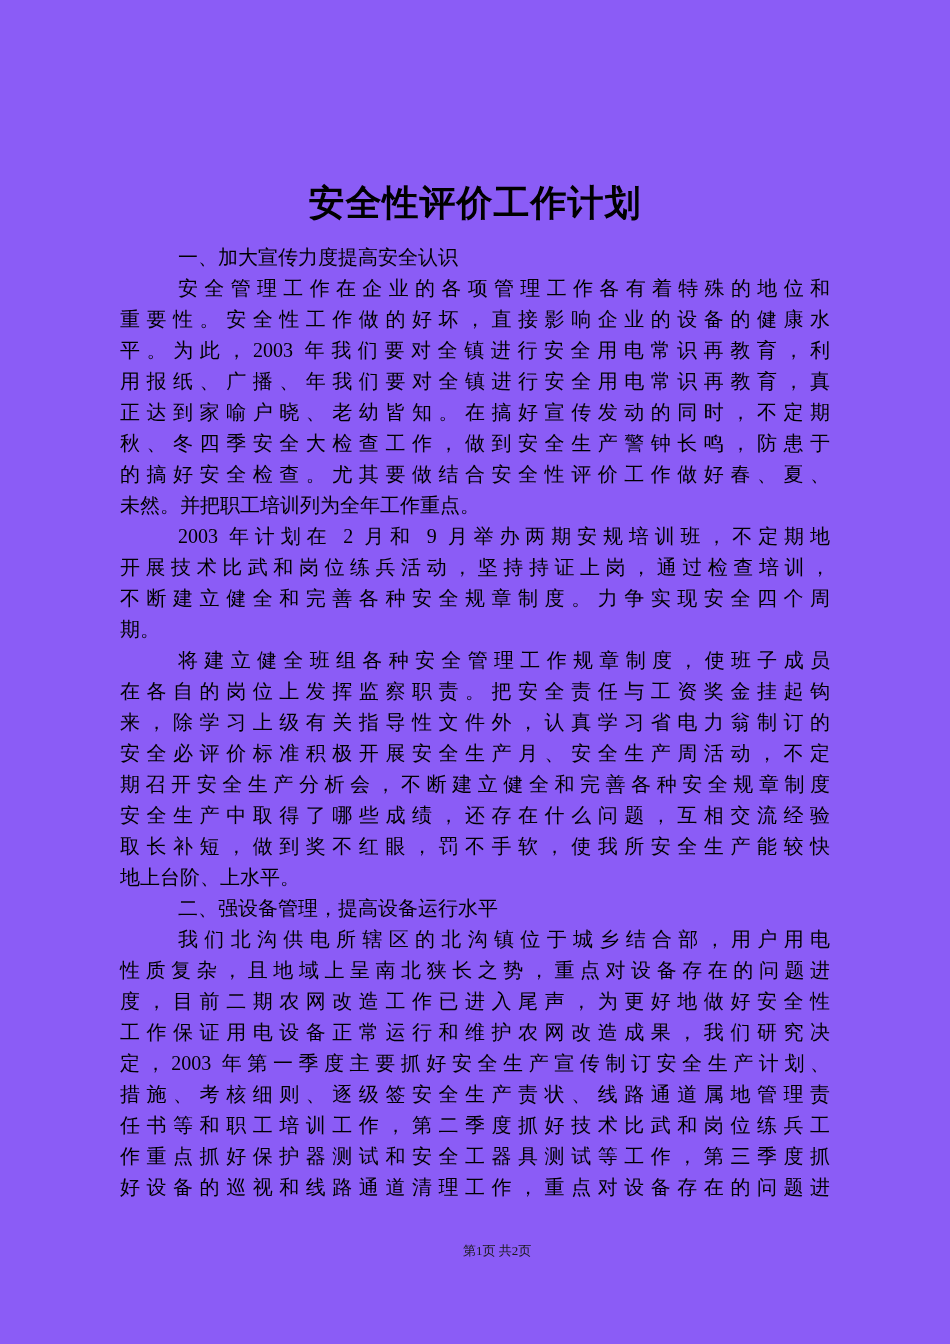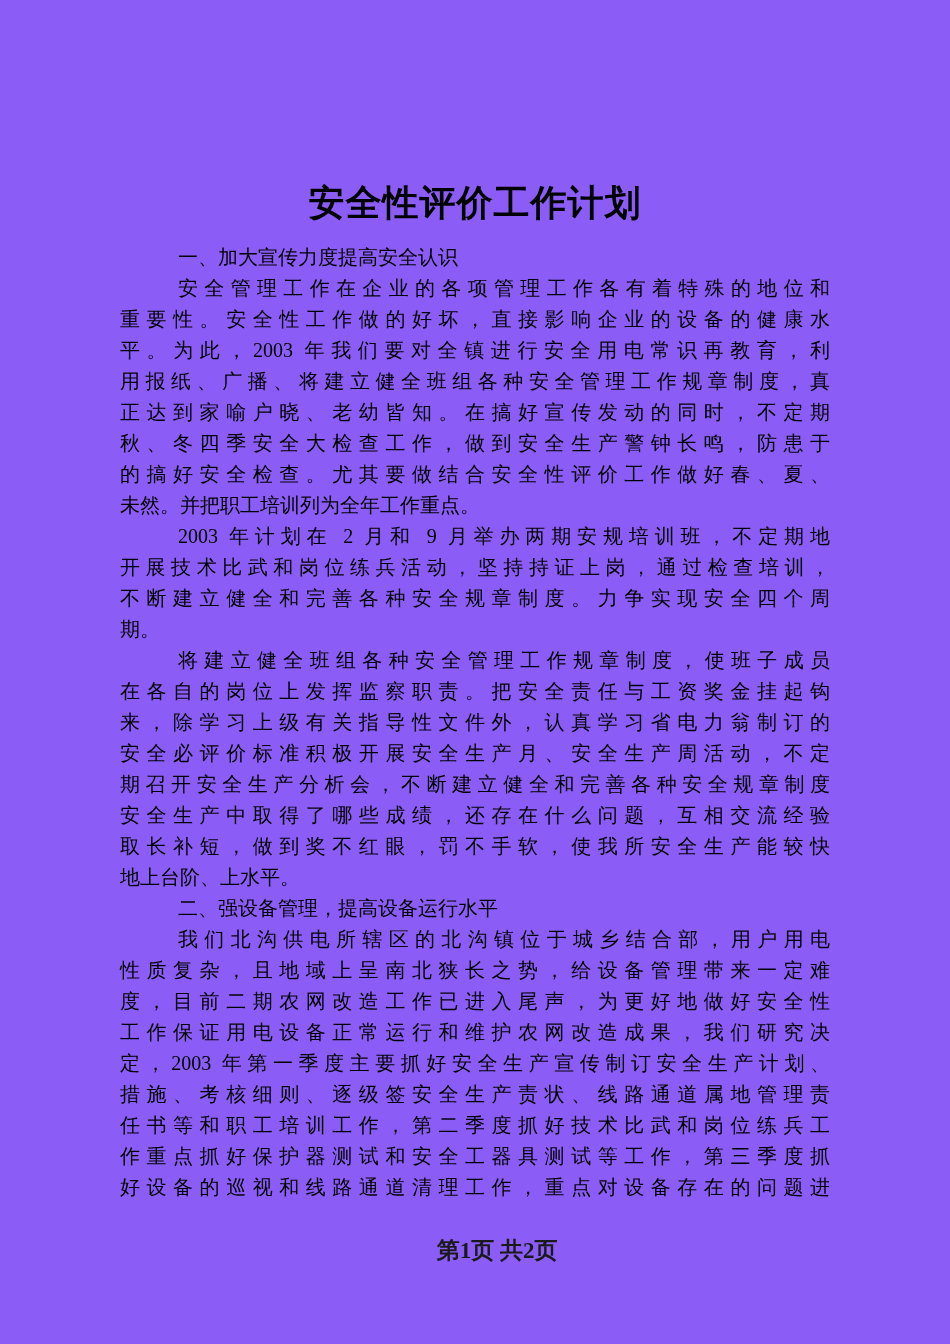--- a/index.html
+++ b/index.html
@@ -47,58 +47,57 @@
   }
   .line.just {
     text-align: justify;
     text-align-last: justify;
   }
   .doc-footer {
     position: absolute;
     top: 1239px;
     left: 497px;
     transform: translateX(-50%);
-    font-size: 23px;
+    font-size: 13px;
     line-height: 24px;
     white-space: nowrap;
     color: #1a1a1a;
-    font-weight: bold;
   }
 </style>
 </head>
 <body>
 
 <main class="page">
   <h1 class="doc-title">安全性评价工作计划</h1>
 
   <div class="doc-body">
       <div class="line indent">一、加大宣传力度提高安全认识</div>
       <div class="line indent just">安全管理工作在企业的各项管理工作各有着特殊的地位和</div>
       <div class="line just">重要性。安全性工作做的好坏，直接影响企业的设备的健康水</div>
       <div class="line just">平。为此，2003 年我们要对全镇进行安全用电常识再教育，利</div>
-      <div class="line just">用报纸、广播、将建立健全班组各种安全管理工作规章制度，真</div>
+      <div class="line just">用报纸、广播、年我们要对全镇进行安全用电常识再教育，真</div>
       <div class="line just">正达到家喻户晓、老幼皆知。在搞好宣传发动的同时，不定期</div>
       <div class="line just">秋、冬四季安全大检查工作，做到安全生产警钟长鸣，防患于</div>
       <div class="line just">的搞好安全检查。尤其要做结合安全性评价工作做好春、夏、</div>
       <div class="line">未然。并把职工培训列为全年工作重点。</div>
       <div class="line indent just">2003 年计划在 2 月和 9 月举办两期安规培训班，不定期地</div>
       <div class="line just">开展技术比武和岗位练兵活动，坚持持证上岗，通过检查培训，</div>
       <div class="line just">不断建立健全和完善各种安全规章制度。力争实现安全四个周</div>
       <div class="line">期。</div>
       <div class="line indent just">将建立健全班组各种安全管理工作规章制度，使班子成员</div>
       <div class="line just">在各自的岗位上发挥监察职责。把安全责任与工资奖金挂起钩</div>
       <div class="line just">来，除学习上级有关指导性文件外，认真学习省电力翁制订的</div>
       <div class="line just">安全必评价标准积极开展安全生产月、安全生产周活动，不定</div>
       <div class="line just">期召开安全生产分析会，不断建立健全和完善各种安全规章制度</div>
       <div class="line just">安全生产中取得了哪些成绩，还存在什么问题，互相交流经验</div>
       <div class="line just">取长补短，做到奖不红眼，罚不手软，使我所安全生产能较快</div>
       <div class="line">地上台阶、上水平。</div>
       <div class="line indent">二、强设备管理，提高设备运行水平</div>
       <div class="line indent just">我们北沟供电所辖区的北沟镇位于城乡结合部，用户用电</div>
-      <div class="line just">性质复杂，且地域上呈南北狭长之势，给设备管理带来一定难</div>
+      <div class="line just">性质复杂，且地域上呈南北狭长之势，重点对设备存在的问题进</div>
       <div class="line just">度，目前二期农网改造工作已进入尾声，为更好地做好安全性</div>
       <div class="line just">工作保证用电设备正常运行和维护农网改造成果，我们研究决</div>
       <div class="line just">定，2003 年第一季度主要抓好安全生产宣传制订安全生产计划、</div>
       <div class="line just">措施、考核细则、逐级签安全生产责状、线路通道属地管理责</div>
       <div class="line just">任书等和职工培训工作，第二季度抓好技术比武和岗位练兵工</div>
       <div class="line just">作重点抓好保护器测试和安全工器具测试等工作，第三季度抓</div>
       <div class="line just">好设备的巡视和线路通道清理工作，重点对设备存在的问题进</div>
     </div>
 
   <div class="doc-footer">第1页  共2页</div>

